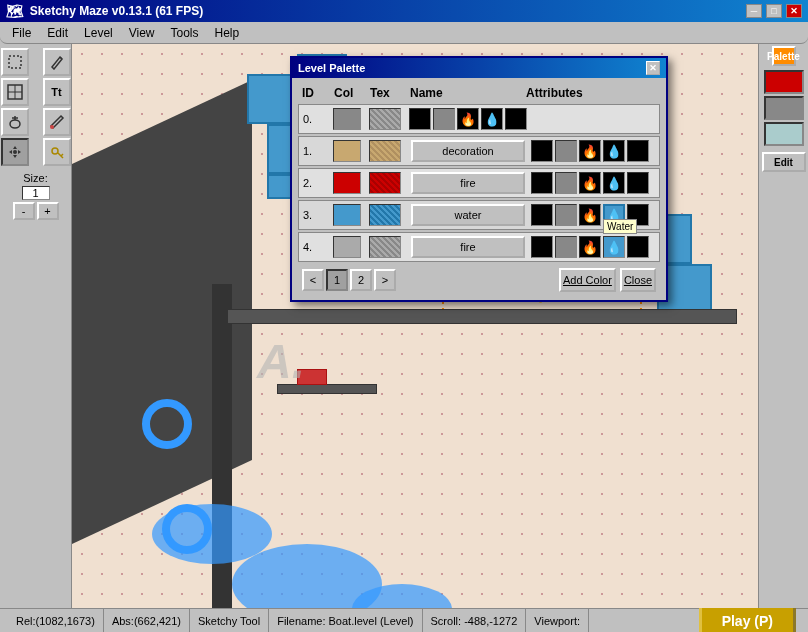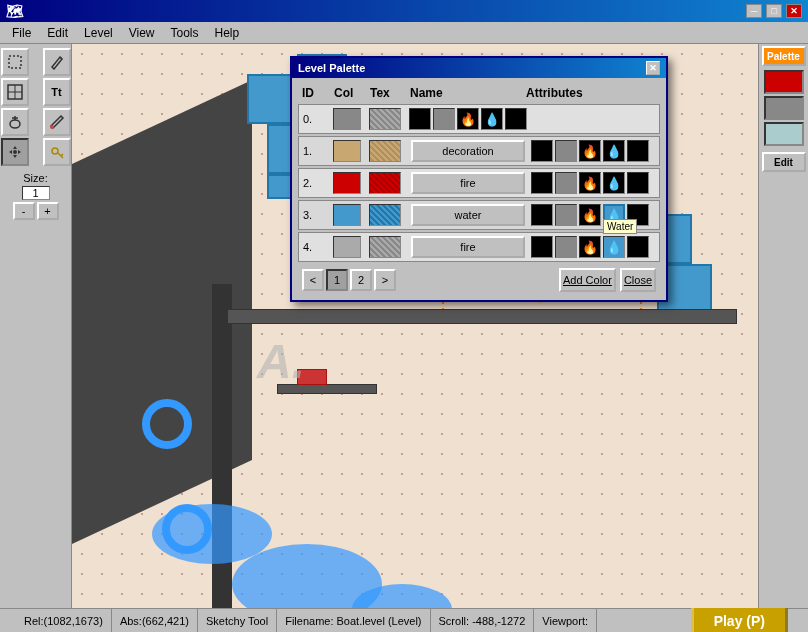--- a/index.html
+++ b/index.html
@@ -29,20 +29,21 @@
 
     
     #menu-bar {
       background: #c0c0c0;
       height: 22px;
       display: flex;
       align-items: center;
       padding: 0 4px;
       border-bottom: 1px solid #888;
       font-size: 12px;
+      border-radius: 7px;
     }
     .menu-item {
       padding: 2px 8px;
       cursor: pointer;
     }
 
     
     #main-area {
       display: flex;
       height: calc(632px - 22px - 22px - 24px);
@@ -98,21 +99,21 @@
       display: flex;
       flex-direction: column;
       align-items: center;
       padding: 2px;
     }
     #palette-btn {
       background: #ff8c00;
       color: white;
       font-weight: bold;
       font-size: 10px;
-      width: 44px;
+      width: 24px;
       height: 20px;
       border: 2px outset #fff;
       cursor: pointer;
       display: flex; align-items: center; justify-content: center;
       margin-bottom: 4px;
     }
     .color-swatch {
       width: 40px; height: 24px;
       border: 2px inset #888;
       margin-bottom: 2px;
@@ -131,21 +132,21 @@
     }
 
     
     #status-bar {
       height: 24px;
       background: #c0c0c0;
       border-top: 1px solid #888;
       display: flex;
       align-items: center;
       font-size: 11px;
-      padding: 0 16px;
+      padding: 0 8px;
       gap: 0;
     }
     .status-item {
       padding: 0 8px;
       border-right: 1px solid #888;
       height: 100%;
       display: flex;
       align-items: center;
     }
     .status-item:last-child { border-right: none; flex: 1; }
@@ -332,20 +333,21 @@
       border-radius: 50%;
       opacity: 0.7;
     }
   </style>
 </head>
 <body>
 
 <div id="title-bar">
   <div style="display:flex;align-items:center;gap:6px;">
     <span style="font-size:14px;">🗺</span>
+    <span>Sketchy Maze v0.13.1 (61 FPS)</span>
   </div>
   <div id="title-bar-controls">
     <div class="title-btn">─</div>
     <div class="title-btn">□</div>
     <div class="title-btn" style="background:#cc0000;color:white;">✕</div>
   </div>
 </div>
 
 <div id="menu-bar">
   <div class="menu-item">File</div>

